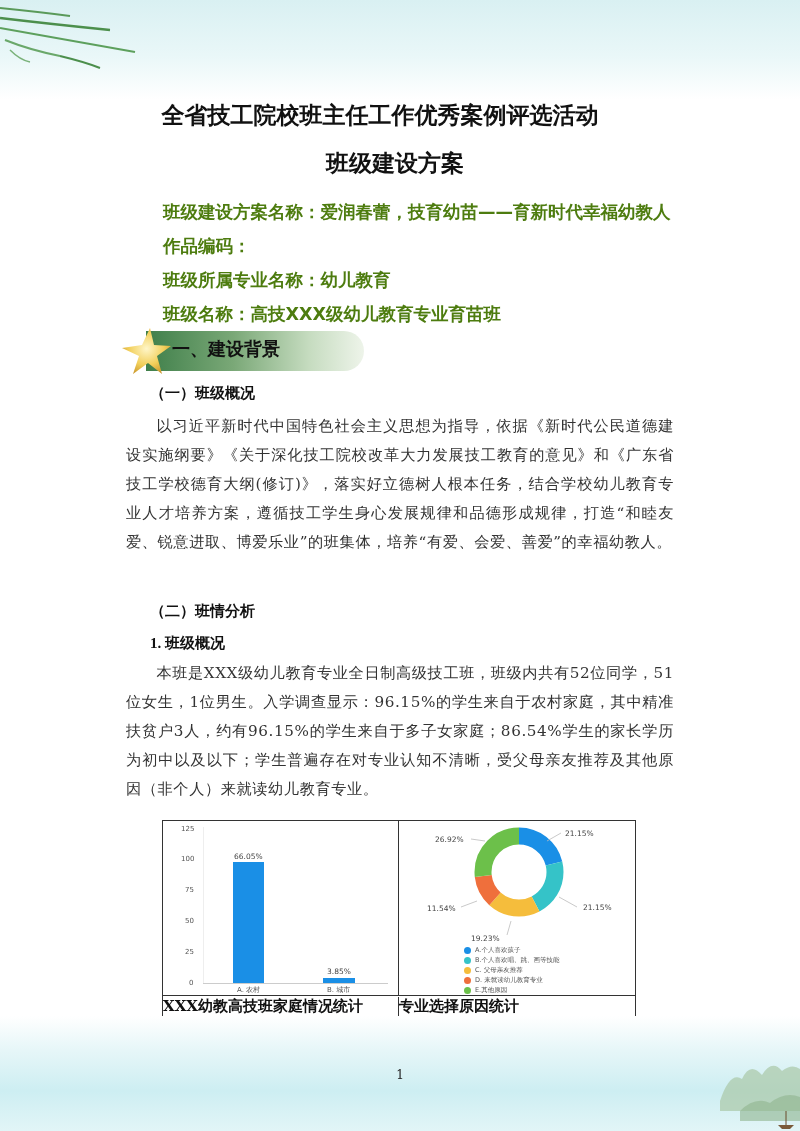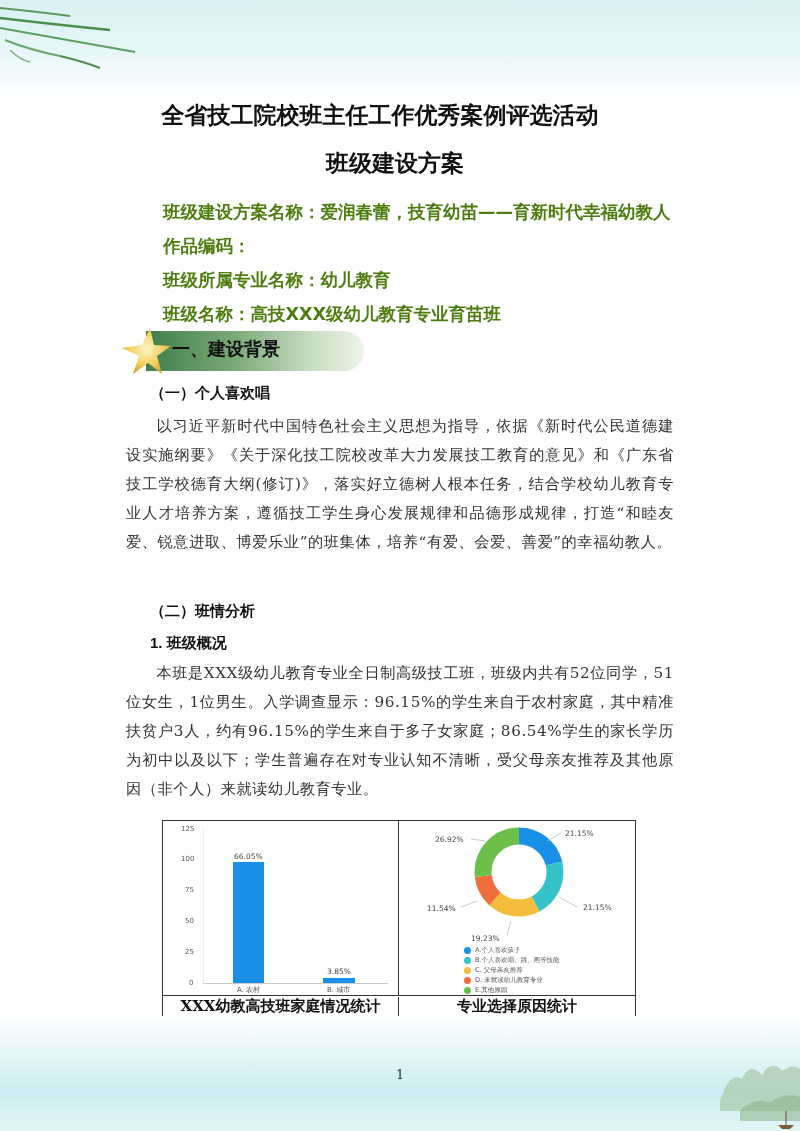--- a/index.html
+++ b/index.html
@@ -13,28 +13,28 @@
   .page-title { position:absolute; left:0; width:800px; text-align:center; font-family:"DejaVu Sans", sans-serif; font-weight:bold; color:#111; }
   .t1 { top:100px; font-size:23px; left:-20px; }
   .t2 { top:148px; font-size:23px; left:-5px; }
   .meta { position:absolute; left:120px; font-family:"DejaVu Sans", sans-serif; font-weight:bold; font-size:17.5px; color:#4d7c0f;margin-left:43px; }
   .section-banner { position:absolute; left:120px; top:328px; width:245px; height:46px; }
   .banner-pill { position:absolute; left:26px; top:3px; width:218px; height:40px; border-radius:0 22px 22px 0;
     background: linear-gradient(90deg, #3f7f4a 0%, #7aa877 40%, #c6dcc0 75%, #eef4ea 100%); }
   .banner-text { position:absolute; left:52px; top:9px; font-family:Liberation Sans, sans-serif; font-weight:bold; font-size:18px; color:#111; }
   .star { position:absolute; left:0; top:-2px; width:52px; height:52px; }
   .h2 { position:absolute; left:150px; font-family:"DejaVu Sans", sans-serif; font-weight:bold; font-size:15px; color:#111; }
-  .h3 { position:absolute; left:150px; font-family:Liberation Sans, sans-serif; font-weight:bold; font-size:15px; color:#111; }
+  .h3 { position:absolute; left:150px; font-family:Liberation Serif, serif; font-weight:bold; font-size:15px; color:#111; }
   .para { position:absolute; left:126px; width:548px; font-size:15.2px; line-height:29px; color:#333; text-align:justify; text-indent:2em; letter-spacing:0.6px; }
   .figure-table { position:absolute; left:162px; top:820px; width:474px; height:200px; border:1.5px solid #333; box-sizing:border-box; }
   .fig-cell { position:absolute; top:0; height:174px; box-sizing:border-box; }
   .fig-left { left:0; width:236px; border-right:1.5px solid #333; }
   .fig-right { left:236px; width:236px; }
   .caption-row { position:absolute; left:0; top:174px; width:100%; height:24px; border-top:1.5px solid #333; }
-  .caption { position:absolute; top:1px; height:22px; text-align:center; font-weight:bold; font-size:15px; color:#111; }
+  .caption { position:absolute; top:1px; height:22px; text-align:left; font-weight:bold; font-size:15px; color:#111; }
   .cap-left { left:0; width:236px; border-right:1.5px solid #333; font-family:"DejaVu Serif", serif; box-sizing:border-box; }
   .cap-right { left:236px; width:236px; font-family:"DejaVu Sans", sans-serif; }
   .axis-label { position:absolute; font-family:"DejaVu Sans", sans-serif; font-size:7px; color:#555; }
   .bar { position:absolute; background:#1a8fe6; }
   .bar-label { position:absolute; font-family:"DejaVu Sans", sans-serif; font-size:7.5px; color:#444; }
   .legend { position:absolute; left:65px; top:124px; font-family:"DejaVu Sans", sans-serif; font-size:6.5px; color:#555; line-height:10px; }
   .legend-item { display:flex; align-items:center; }
   .dot { width:7px; height:7px; border-radius:50%; margin-right:4px; display:inline-block; }
   .pie-label { position:absolute; font-family:"DejaVu Sans", sans-serif; font-size:7.5px; color:#444; }
   .page-number { position:absolute; left:0; width:800px; top:1068px; text-align:center; font-size:12px; color:#222; }
@@ -68,21 +68,21 @@
         <stop offset="0%" stop-color="#fff6c8"></stop>
         <stop offset="60%" stop-color="#f2cf5a"></stop>
         <stop offset="100%" stop-color="#c9962a"></stop>
       </radialGradient>
     </defs>
     <polygon points="30,2 34,19 51,20 37,30 42,48 28,37 13,48 19,30 2,22 22,19" fill="url(#sg)"></polygon>
   </svg>
   <div class="banner-text">一、建设背景</div>
 </div>
 
-<div class="h2" style="top:384px;">（一）个人喜欢唱</div>
+<div class="h2" style="top:384px;">（一）班级概况</div>
 <div class="para" style="top:412px;">以习近平新时代中国特色社会主义思想为指导，依据《新时代公民道德建设实施纲要》《关于深化技工院校改革大力发展技工教育的意见》和《广东省技工学校德育大纲(修订)》，落实好立德树人根本任务，结合学校幼儿教育专业人才培养方案，遵循技工学生身心发展规律和品德形成规律，打造“和睦友爱、锐意进取、博爱乐业”的班集体，培养“有爱、会爱、善爱”的幸福幼教人。</div>
 
 <div class="h2" style="top:602px;">（二）班情分析</div>
 <div class="h3" style="top:634px;">1.  班级概况</div>
 <div class="para" style="top:659px;">本班是XXX级幼儿教育专业全日制高级技工班，班级内共有52位同学，51位女生，1位男生。入学调查显示：96.15%的学生来自于农村家庭，其中精准扶贫户3人，约有96.15%的学生来自于多子女家庭；86.54%学生的家长学历为初中以及以下；学生普遍存在对专业认知不清晰，受父母亲友推荐及其他原因（非个人）来就读幼儿教育专业。</div>
 
 <div class="figure-table">
   <div class="fig-cell fig-left">
     <div class="axis-label" style="left:18px;top:4px;">125</div>
     <div class="axis-label" style="left:18px;top:34px;">100</div>

